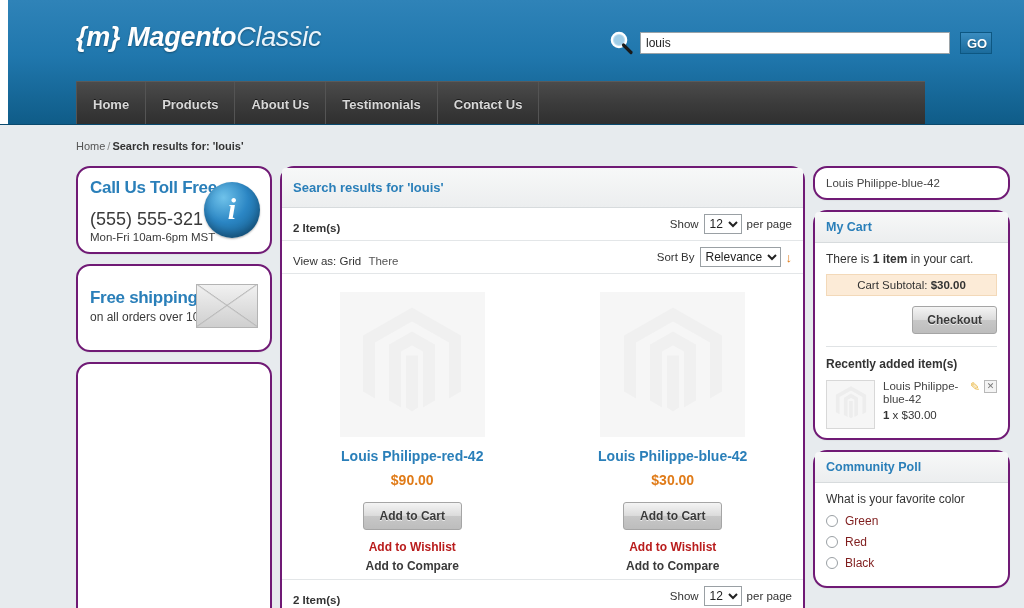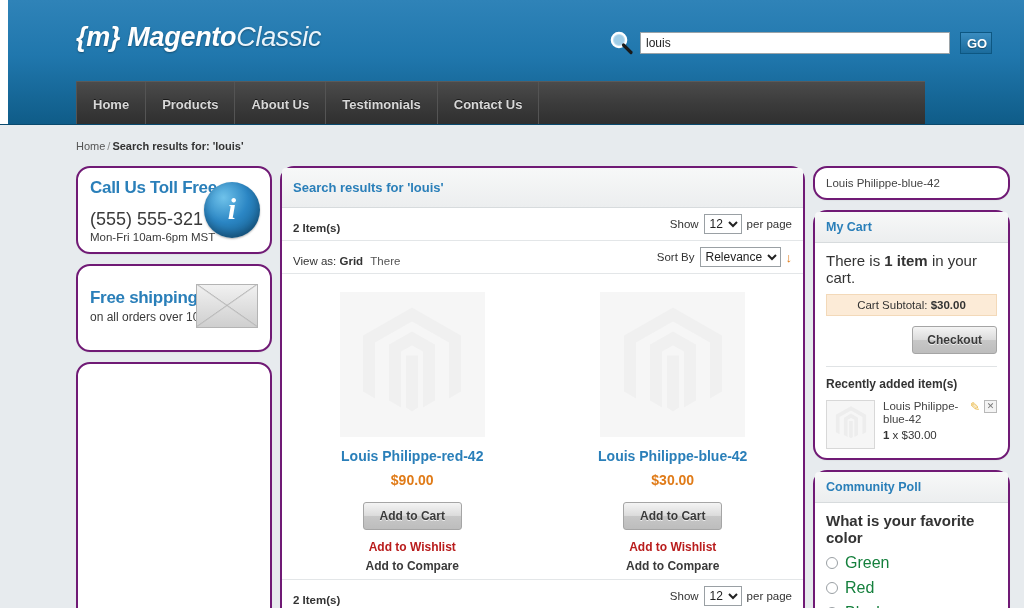--- a/index.html
+++ b/index.html
@@ -178,21 +178,21 @@
   }
 
   .toolbar {
     display: flex; align-items: flex-end; justify-content: space-between;
     padding: 6px 11px;
     font-size: 11.5px; color: #333;
     border-bottom: 1px solid #e3e6e8;
   }
   .toolbar.last { border-bottom: none; }
   .toolbar .amount { font-weight: bold; font-size: 11.5px; }
-  .toolbar .viewas b { font-weight: bold; }
+  .toolbar .viewas b { font-weight: normal; }
   .toolbar .viewas .list { color: #555; cursor: pointer; margin-left: 4px; }
   .tb-right { display: flex; align-items: center; gap: 5px; }
   select.mini {
     font-family: "Liberation Sans", sans-serif;
     font-size: 12px;
     height: 20px;
     border: 1px solid #9aa0a4;
     background: #fff;
     color: #222;
     padding: 0 1px;
@@ -258,21 +258,21 @@
   .side-head {
     background: linear-gradient(to bottom, #f7f8f8 0%, #eceeef 100%);
     border-bottom: 1px solid #d7dbdd;
     padding: 8px 11px;
     border-radius: 4px 4px 0 0;
   }
   .side-head-title { color: #2a7fb9; font-size: 12.5px; font-weight: bold; }
   .side-body { padding: 9px 11px; }
   .rv-item { font-size: 11.5px; color: #444; cursor: pointer; }
 
-  .cart-line { font-size: 15px; color: #333; }
+  .cart-line { font-size: 12px; color: #333; }
   .cart-line b { font-weight: bold; }
   .subtotal {
     margin-top: 8px;
     background: #fcebd7;
     border: 1px solid #f3d9b9;
     text-align: center;
     padding: 4px 16px;
     font-size: 11.5px;
   }
   .subtotal b { font-weight: bold; }
@@ -305,28 +305,28 @@
   .mini-qty { font-size: 11.5px; color: #333; margin-top: 3px; }
   .mini-qty b { font-weight: bold; }
   .mini-actions { position: absolute; right: 0; top: 0; display: flex; gap: 4px; }
   .edit-icon { color: #e8b33a; font-size: 12px; cursor: pointer; }
   .remove-icon {
     width: 13px; height: 13px; line-height: 11px; text-align: center;
     border: 1px solid #b8b8b8; color: #777; font-size: 9px;
     background: #f4f4f4; cursor: pointer;
   }
 
-  .poll-q { font-size: 15px; font-weight: bold; color: #333; margin-bottom: 8px; }
+  .poll-q { font-size: 12px; font-weight: normal; color: #333; margin-bottom: 8px; }
   .poll-opt { display: flex; align-items: center; margin-bottom: 7px; cursor: pointer; }
   .radio {
     width: 12px; height: 12px; border-radius: 50%;
     border: 1px solid #9aa0a4; background: #fff;
     margin-right: 7px; flex: none;
   }
-  .poll-label { font-size: 16px; color: #15803d; }
+  .poll-label { font-size: 12px; color: #7f1d1d; }
 </style>
 </head>
 <body>
 
 <div class="page">
 
   <div class="header">
     <div class="logo">
       <span class="brace">{m}</span>
       <span class="b1">Magento</span><span class="b2">Classic</span>

